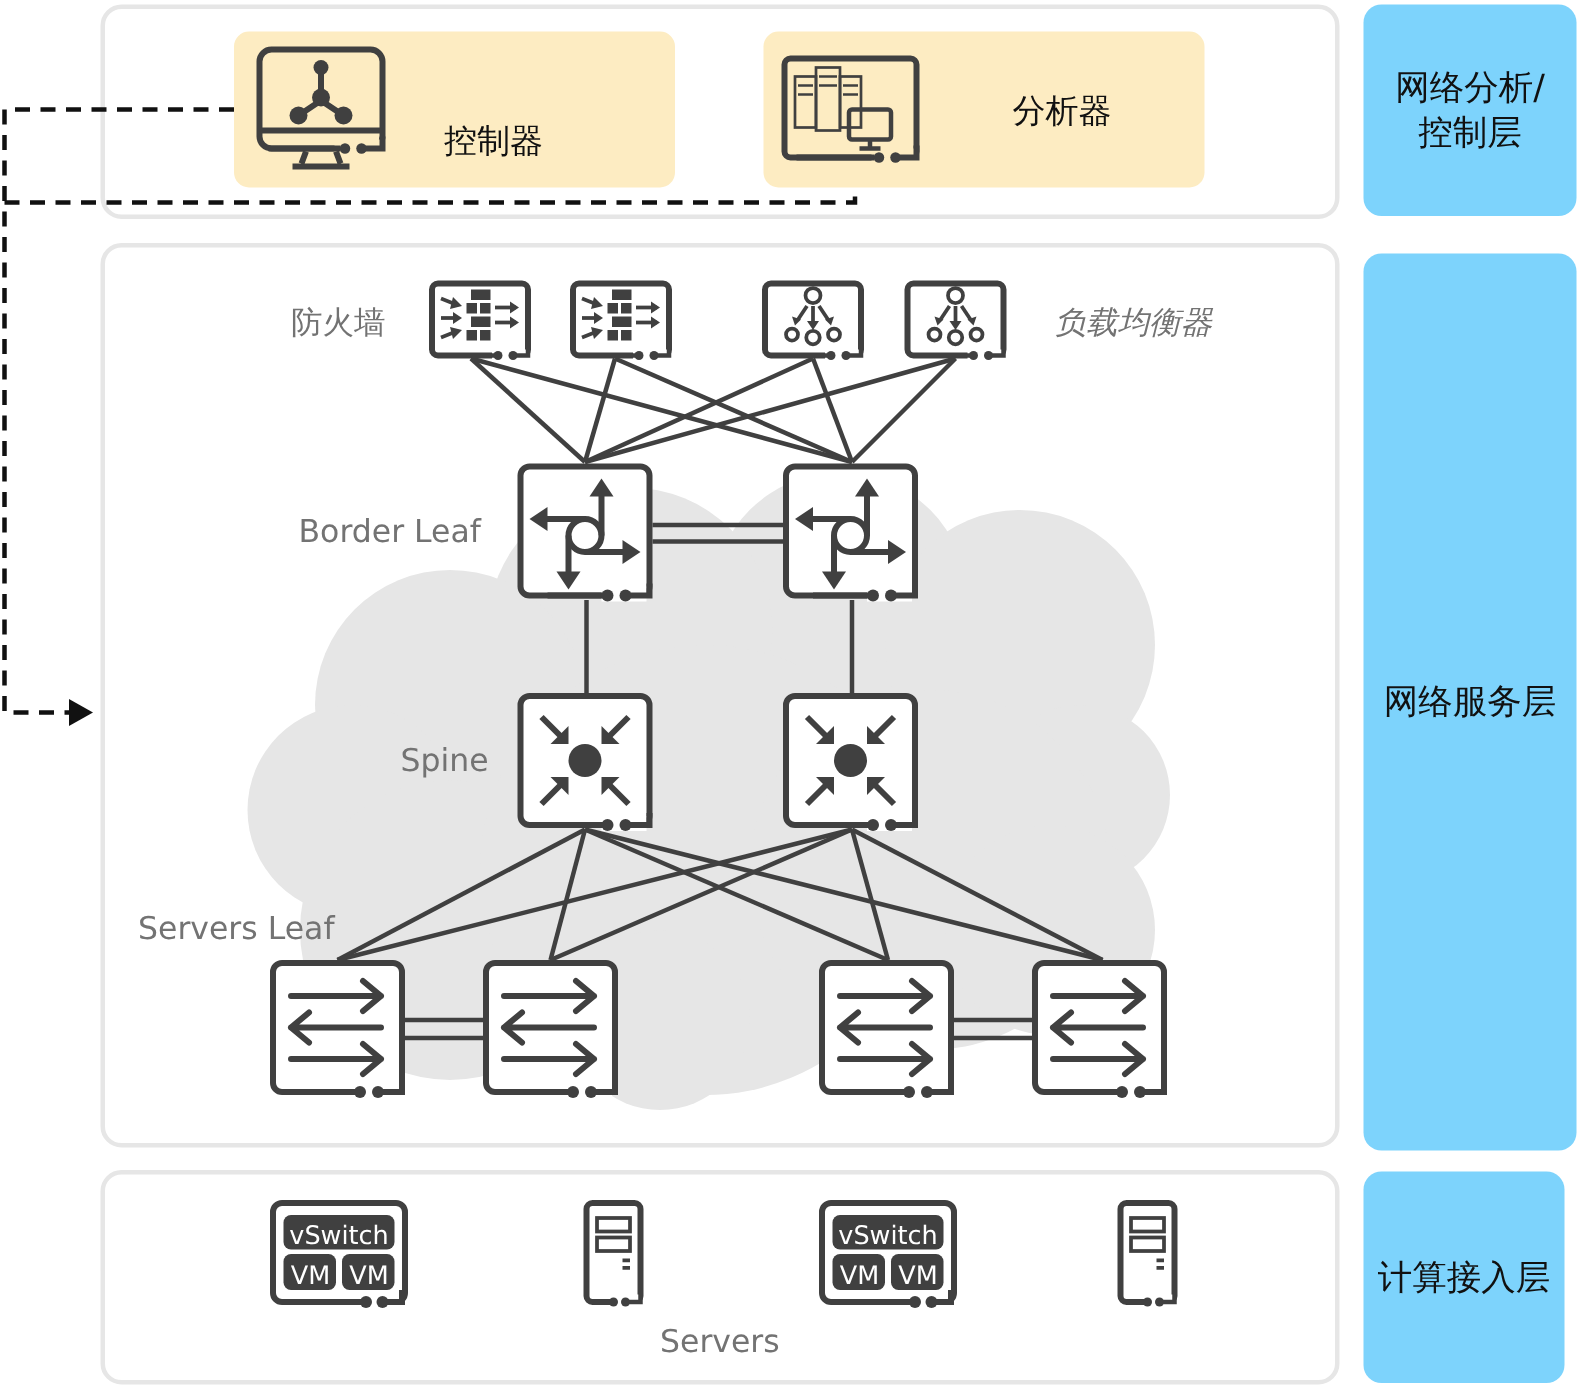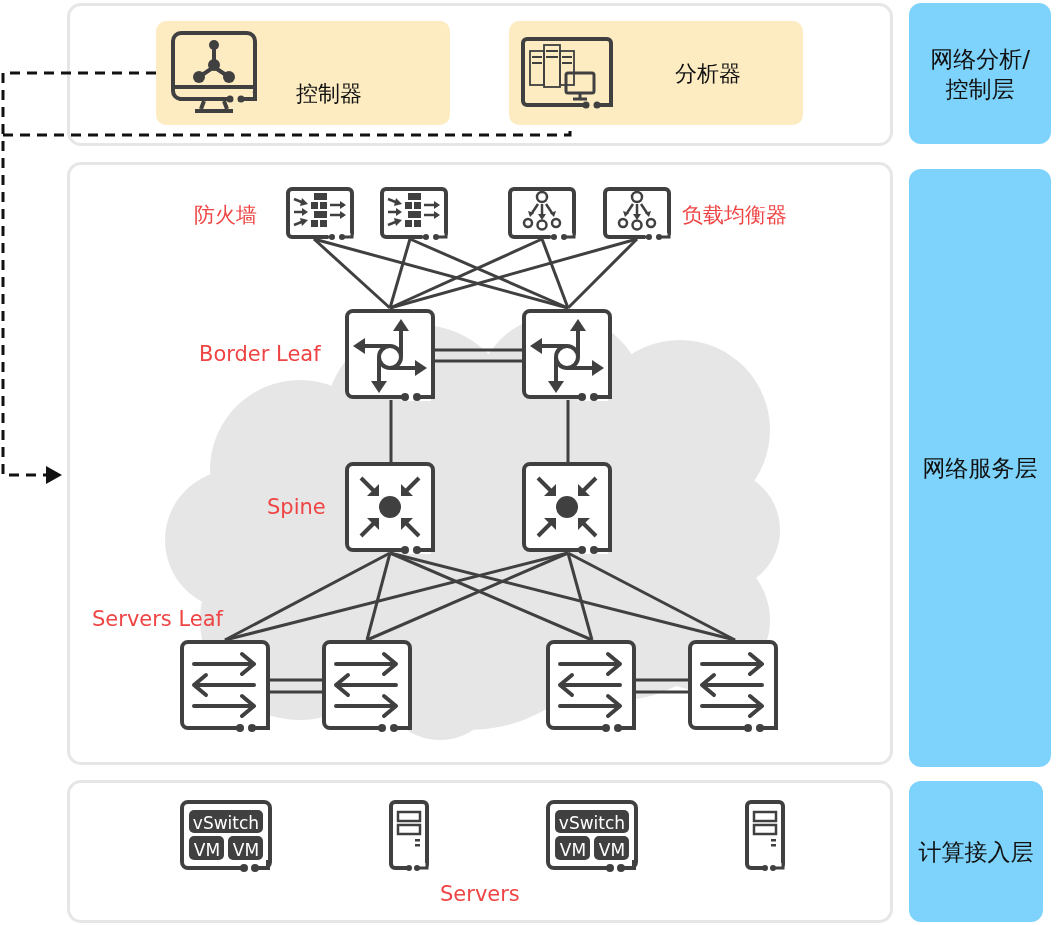--- a/index.html
+++ b/index.html
@@ -1,21 +1,21 @@
 <!DOCTYPE html>
 <html><head>
 <meta charset="utf-8">
 <style>
   html,body{margin:0;padding:0;background:#ffffff;}
   body{width:1056px;height:925px;position:relative;overflow:hidden;font-family:"DejaVu Sans","Liberation Sans",sans-serif;color:#111;}
   .panel{position:absolute;background:#fff;border:3px solid #e6e6e6;border-radius:14px;box-sizing:border-box;}
   .side{position:absolute;background:#7dd3fc;border-radius:12px;display:flex;align-items:center;justify-content:center;text-align:center;font-size:23px;line-height:30px;color:#111;}
   .ctlbox{position:absolute;background:#fdecc2;border-radius:10px;}
   .ctl-label{position:absolute;font-size:22px;color:#111;}
-  .lbl{position:absolute;font-size:21px;color:#ef4444;white-space:nowrap;}
+  .lbl{position:absolute;font-size:21px;color:#737373;white-space:nowrap;}
   svg{position:absolute;left:0;top:0;}
   .dev{fill:#fff;stroke:#404040;stroke-width:4;}
   .ln{stroke:#404040;stroke-width:3;fill:none;}
   .fg{fill:#404040;}
   .fgs{stroke:#404040;fill:none;}
 </style>
 </head>
 <body>
 
 <div class="panel" style="left:67px;top:3px;width:826px;height:143px;"></div>
@@ -308,17 +308,17 @@
     <text x="592" y="829">vSwitch</text>
     <text x="573" y="856">VM</text>
     <text x="612" y="856">VM</text>
   </g>
 </svg>
 
 <div class="ctl-label" style="left:296px;top:59px;margin-top:20px;">控制器</div>
 <div class="ctl-label" style="left:651px;top:59px;margin-left:24px;">分析器</div>
 
 <div class="lbl" style="left:194px;top:201px;">防火墙</div>
-<div class="lbl" style="left:682px;top:201px;">负载均衡器</div>
+<div class="lbl" style="left:703px;top:201px;font-style:italic;">负载均衡器</div>
 <div class="lbl" style="left:199px;top:342px;">Border Leaf</div>
 <div class="lbl" style="left:267px;top:495px;">Spine</div>
 <div class="lbl" style="left:92px;top:607px;">Servers Leaf</div>
 <div class="lbl" style="left:440px;top:882px;">Servers</div>
 
 </body></html>

